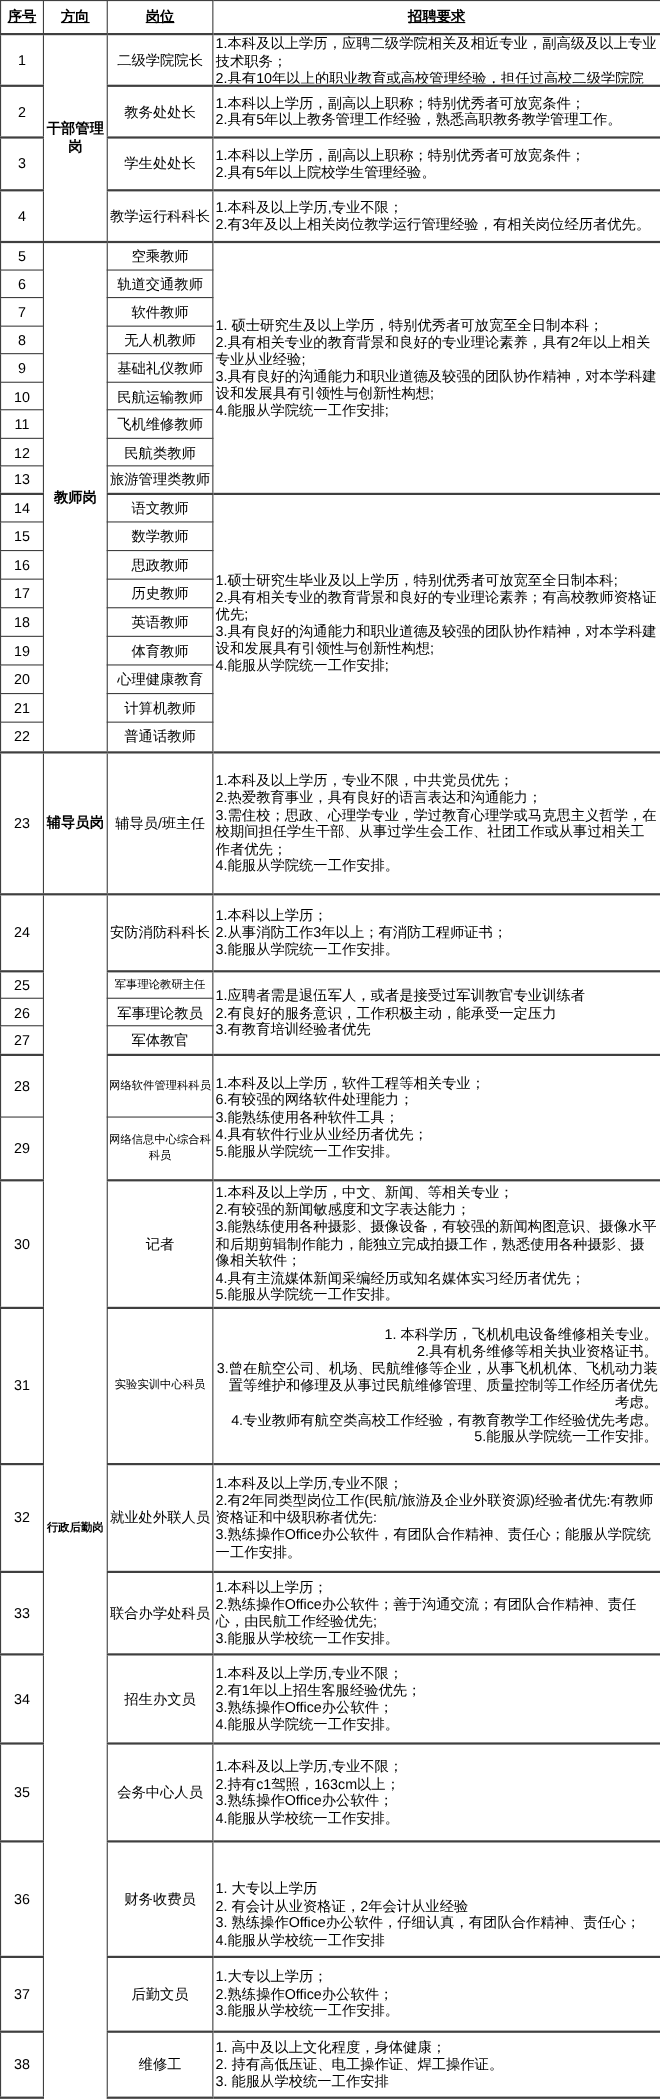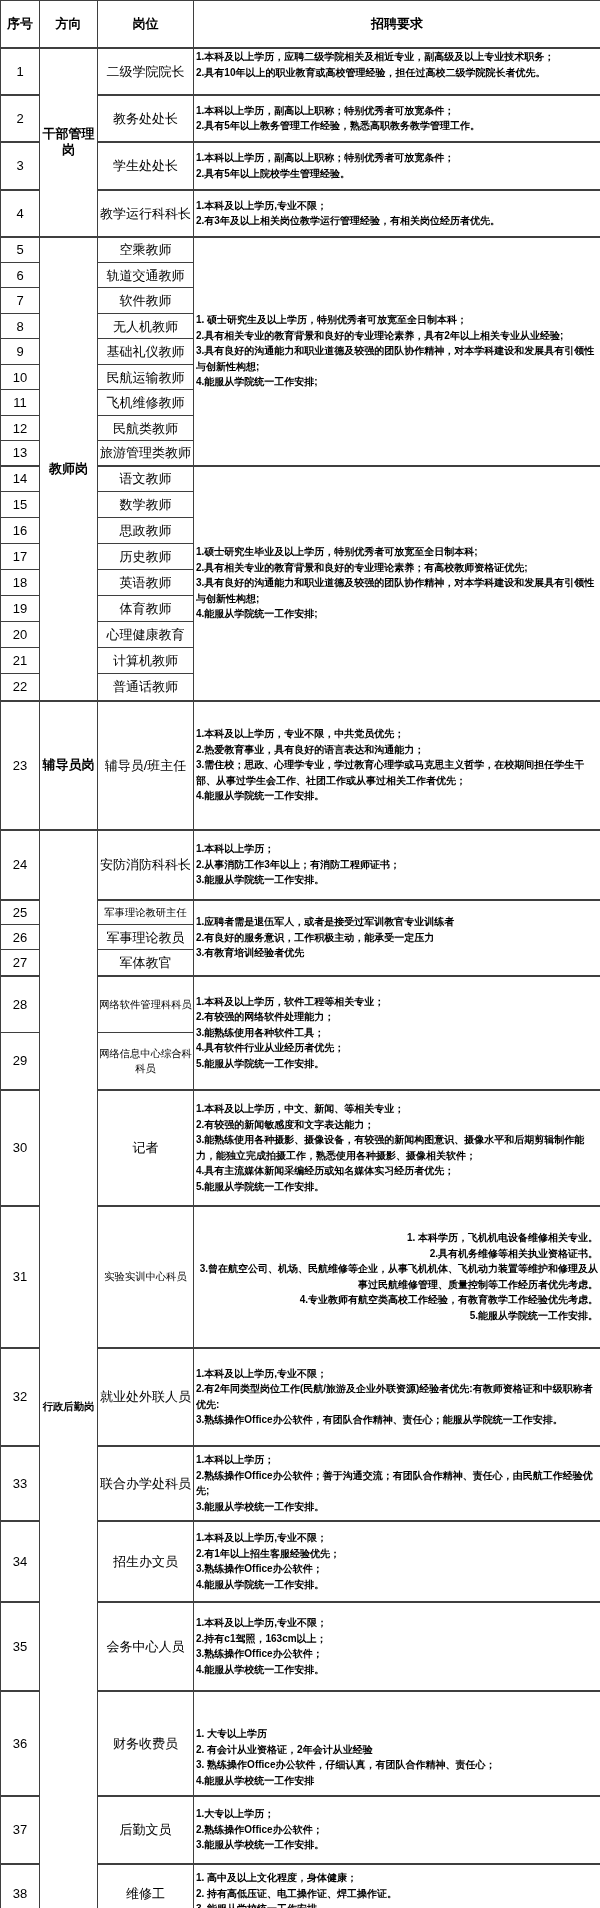--- a/index.html
+++ b/index.html
@@ -3,27 +3,27 @@
 <meta charset="utf-8">
 <style>
   html, body { margin: 0; padding: 0; background: #ffffff; }
   body { width: 600px; font-family: "Liberation Sans", sans-serif; color: #000; }
   table.recruit {
     border-collapse: collapse;
     table-layout: fixed;
     width: 600px;
   }
   td, th { border: 1px solid #3f3f3f; overflow: hidden; padding: 0; }
-  thead tr { height: 47px; }
+  thead tr { height: 30px; text-decoration: underline; }
   th { font-size: 13px; font-weight: bold; text-align: center; background: #fff; }
   td.seq { text-align: center; font-size: 13px; }
   td.dir { text-align: center; font-size: 13px; font-weight: bold; line-height: 16px; padding: 0 1px; }
   td.pos { text-align: center; font-size: 13px; line-height: 15px; padding: 0 1px; }
   td.dir.shrink, td.pos.shrink { font-size: 10.3px; letter-spacing: 0; text-align: center; }
-  td.req { padding: 0 2px; font-size: 10px; vertical-align: middle; font-weight: bold; }
+  td.req { padding: 0 2px; font-size: 13px; vertical-align: middle; }
   .reqwrap { display: flex; flex-direction: column; justify-content: center; overflow: hidden; }
   .reqitem { line-height: 15.5px; word-break: break-all; }
   tr.gstart td { border-top-width: 2px; }
 </style>
 </head>
 <body>
 
 <table class="recruit">
   <colgroup>
     <col style="width:39px">
@@ -213,21 +213,21 @@
       <tr style="height: 26px;">
         <td class="seq">27</td>
         <td class="pos">军体教官</td>
       </tr>
       <tr class="gstart" style="height: 57px;">
         <td class="seq">28</td>
         <td class="pos shrink">网络软件管理科科员</td>
         <td class="req" rowspan="2">
           <div class="reqwrap" style="height: 111px;">
             <div class="reqitem">1.本科及以上学历，软件工程等相关专业；</div>
-            <div class="reqitem">2.有较强的网络软件处理能力；</div>
+            <div class="reqitem">6.有较强的网络软件处理能力；</div>
             <div class="reqitem">3.能熟练使用各种软件工具；</div>
             <div class="reqitem">4.具有软件行业从业经历者优先；</div>
             <div class="reqitem">5.能服从学院统一工作安排。</div>
           </div>
         </td>
       </tr>
       <tr style="height: 57px;">
         <td class="seq">29</td>
         <td class="pos shrink">网络信息中心综合科科员</td>
       </tr>

